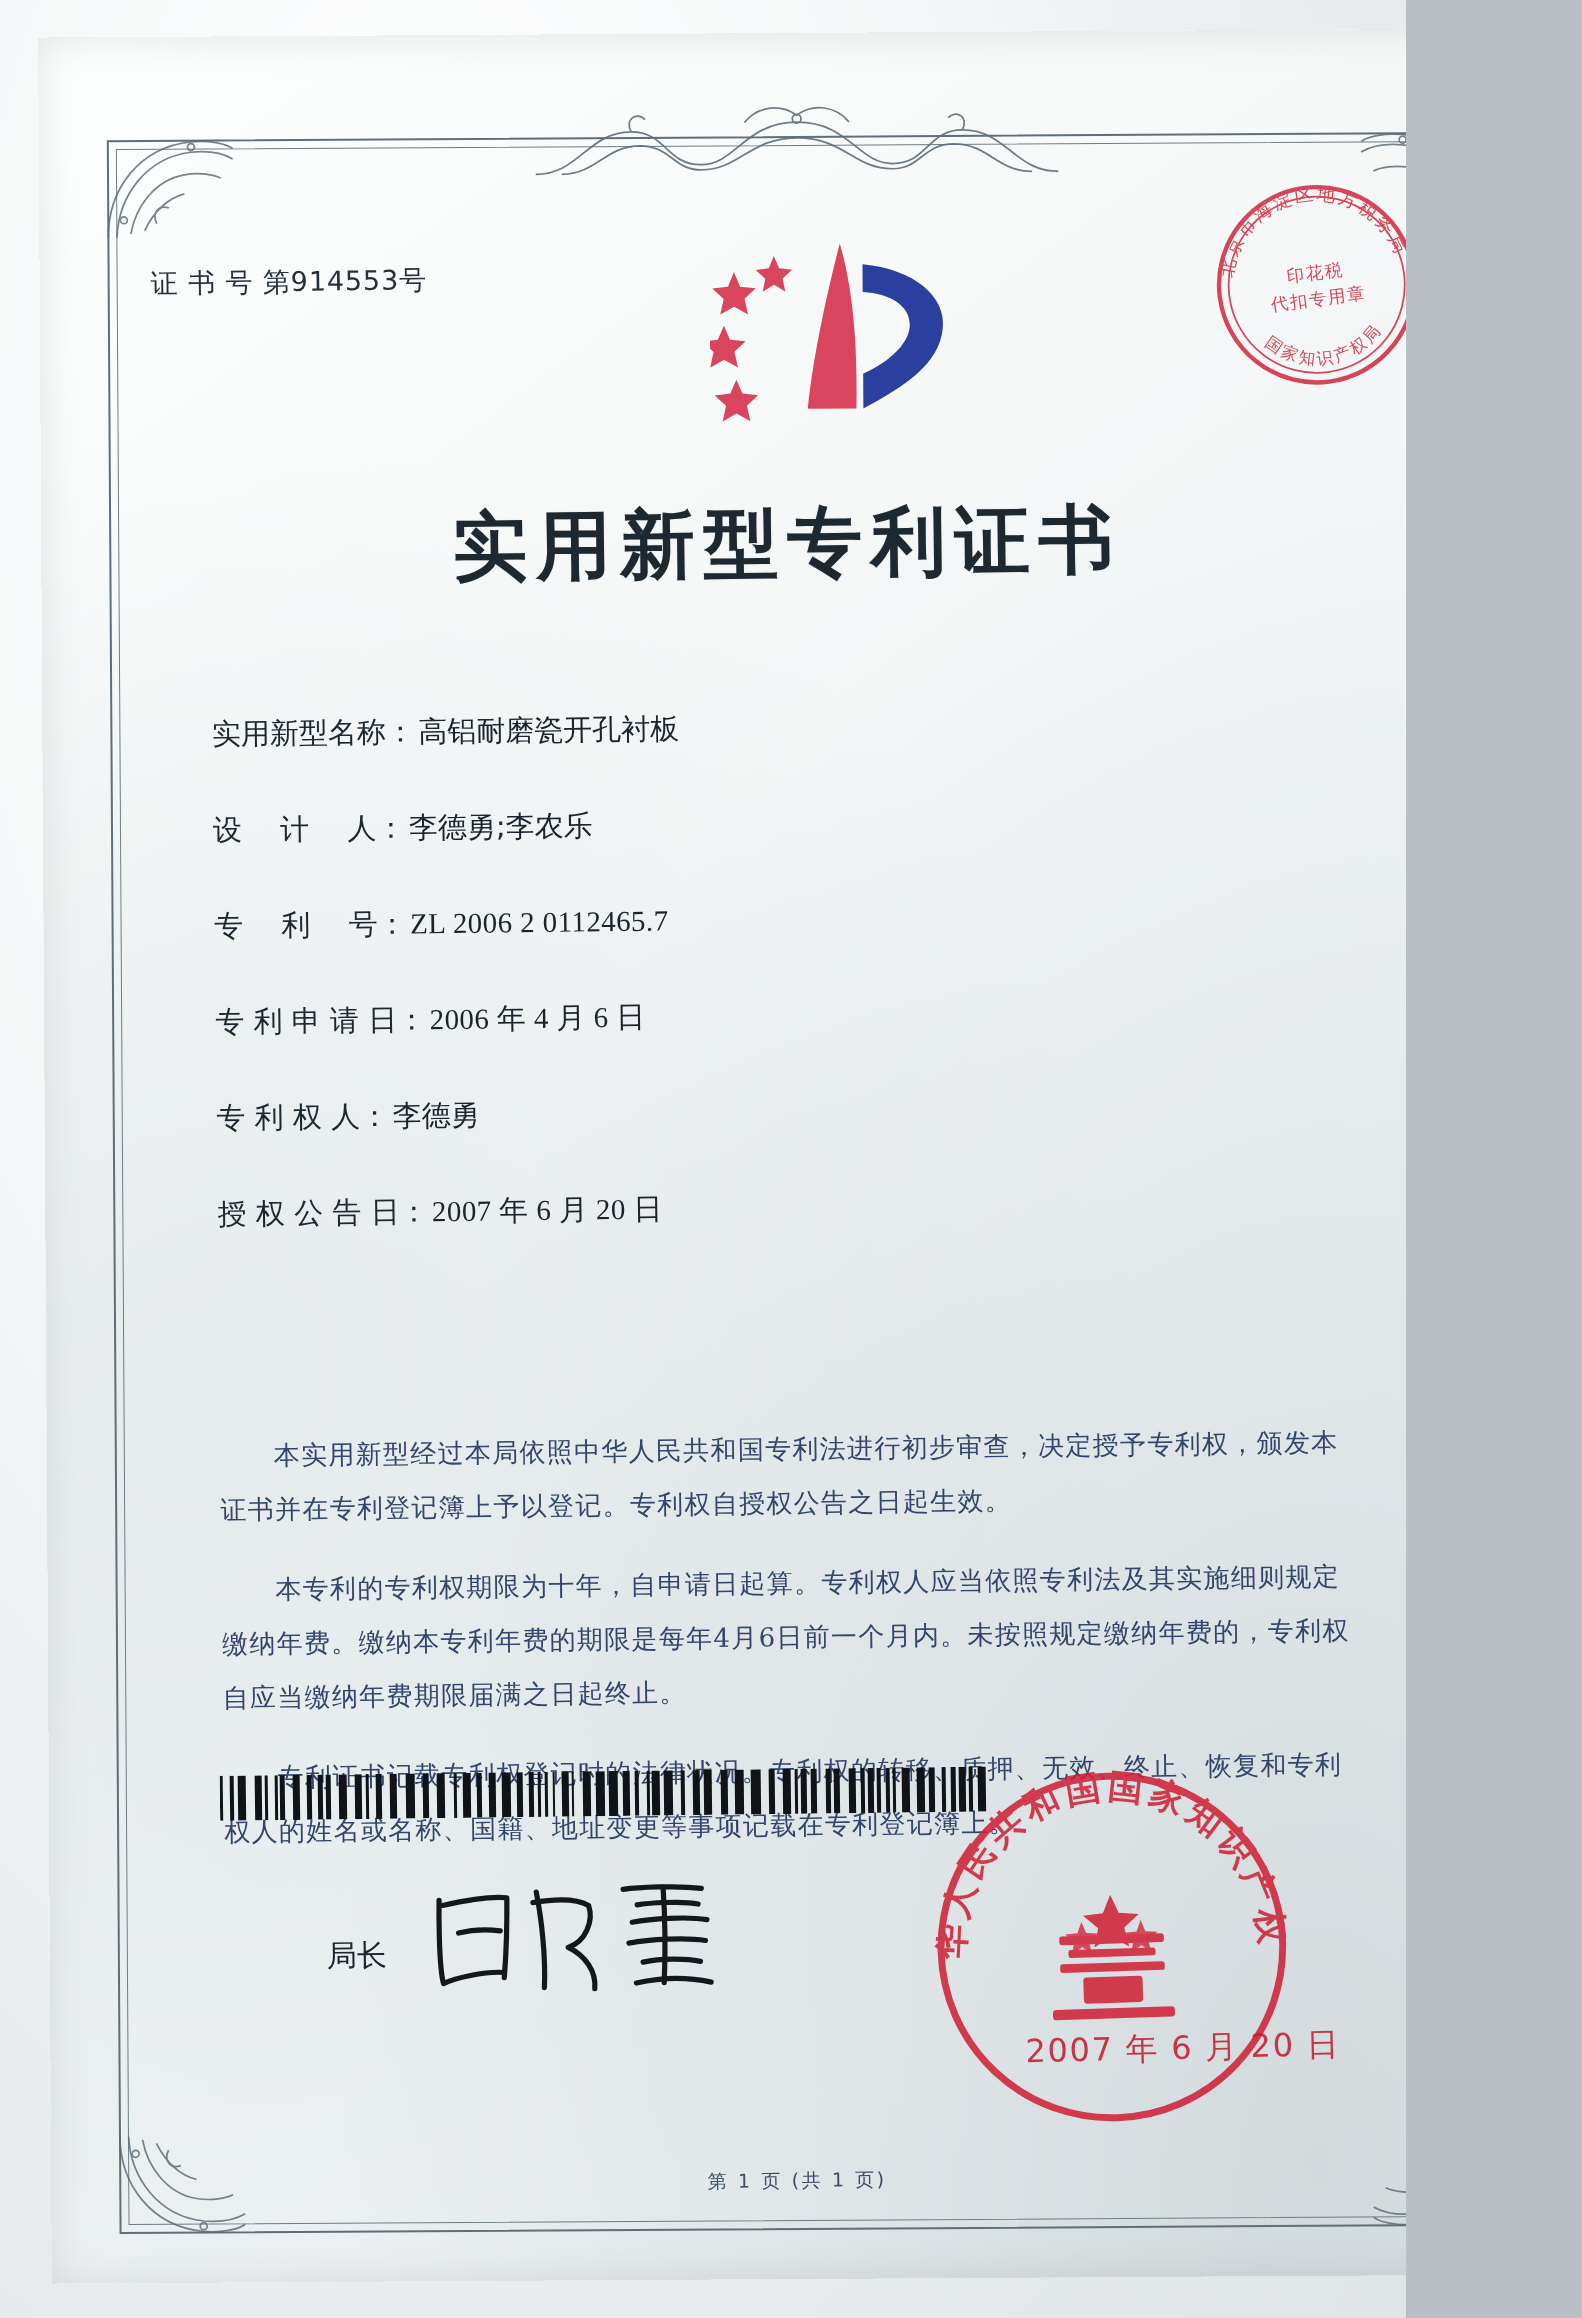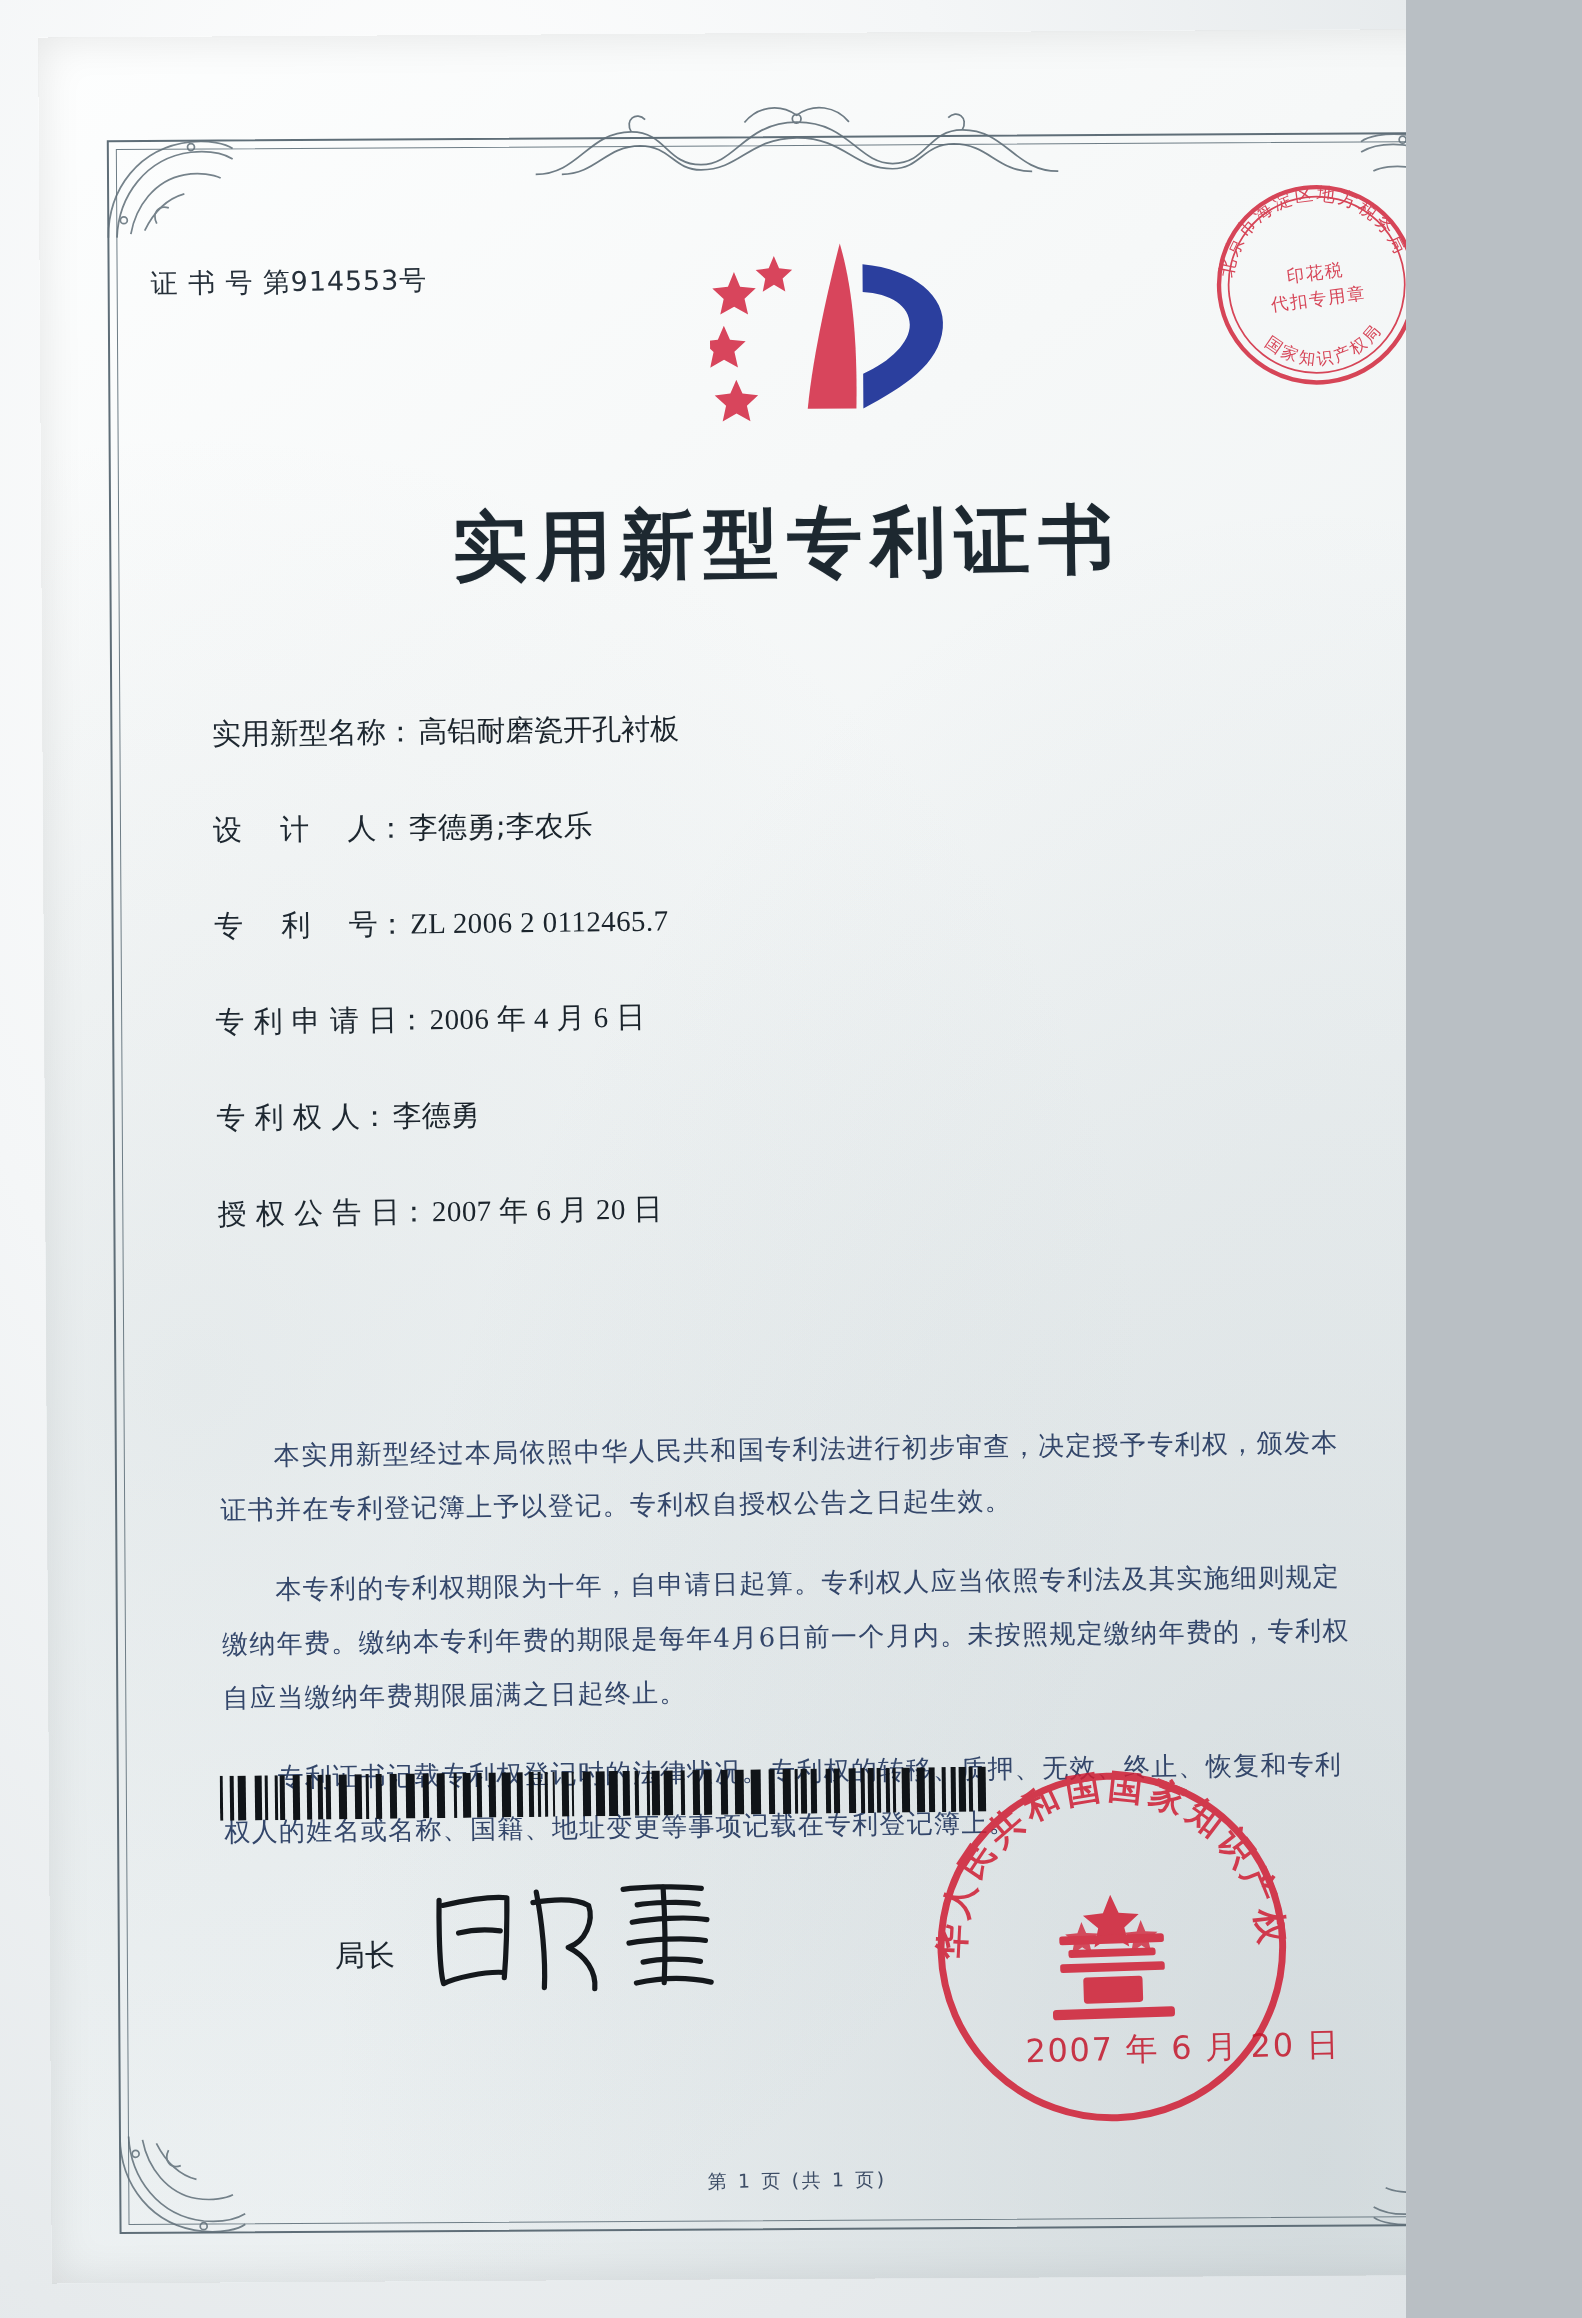--- a/index.html
+++ b/index.html
@@ -201,21 +201,20 @@
 
   
   .sig-label {
     position: absolute;
     left: 277px;
     top: 1900px;
     font-size: 30px;
     color: #1d262f;
     font-family: Liberation Sans, sans-serif;
     transform: rotate(-0.35deg);
-    margin-left: 8px;
   }
   .signature {
     position: absolute;
     left: 374px;
     top: 1833px;
     width: 313px;
     height: 139px;
     transform: rotate(-0.35deg);
   }
   .signature svg { width: 100%; height: 100%; display: block; }

